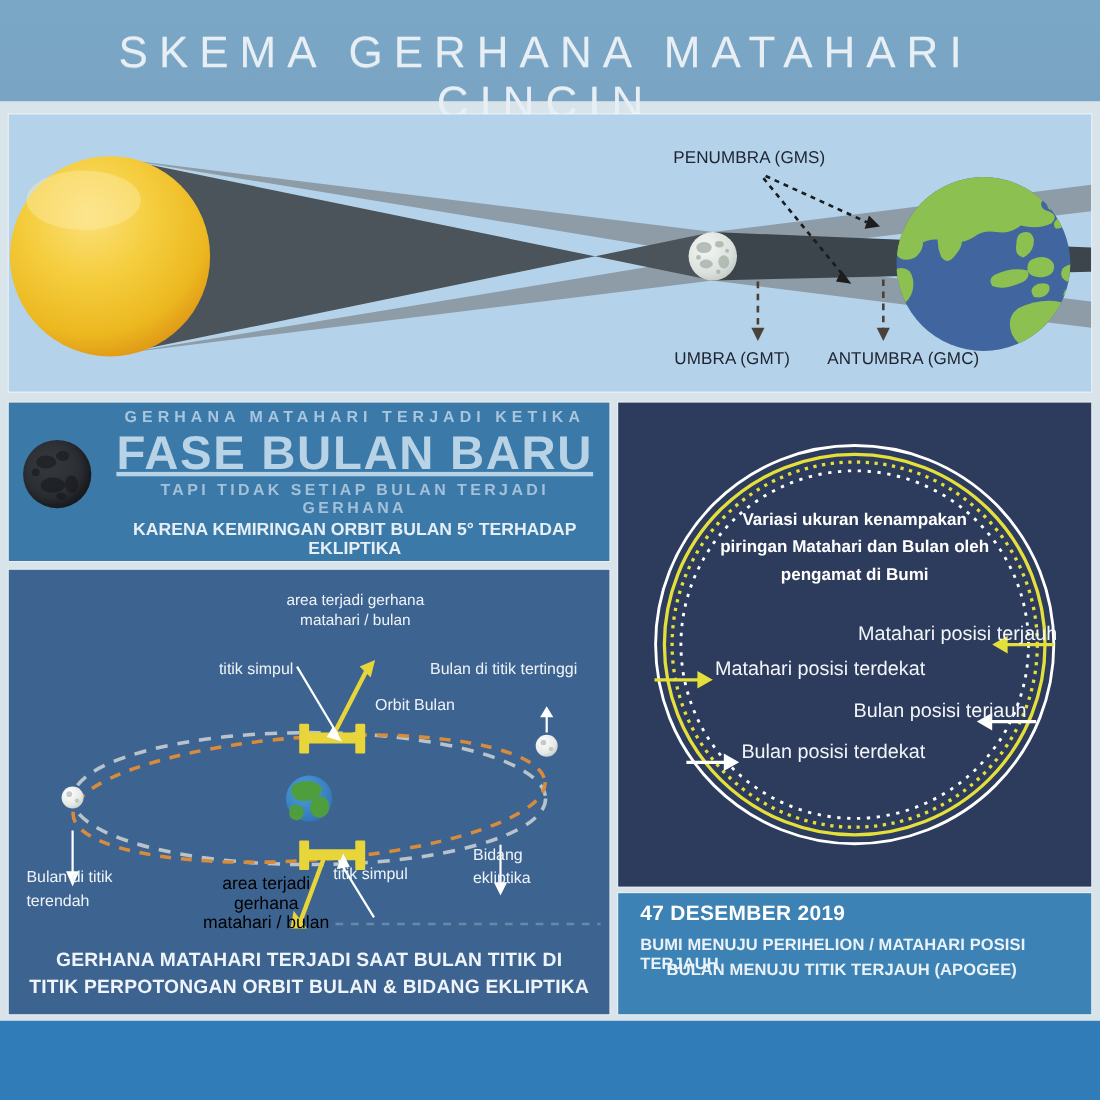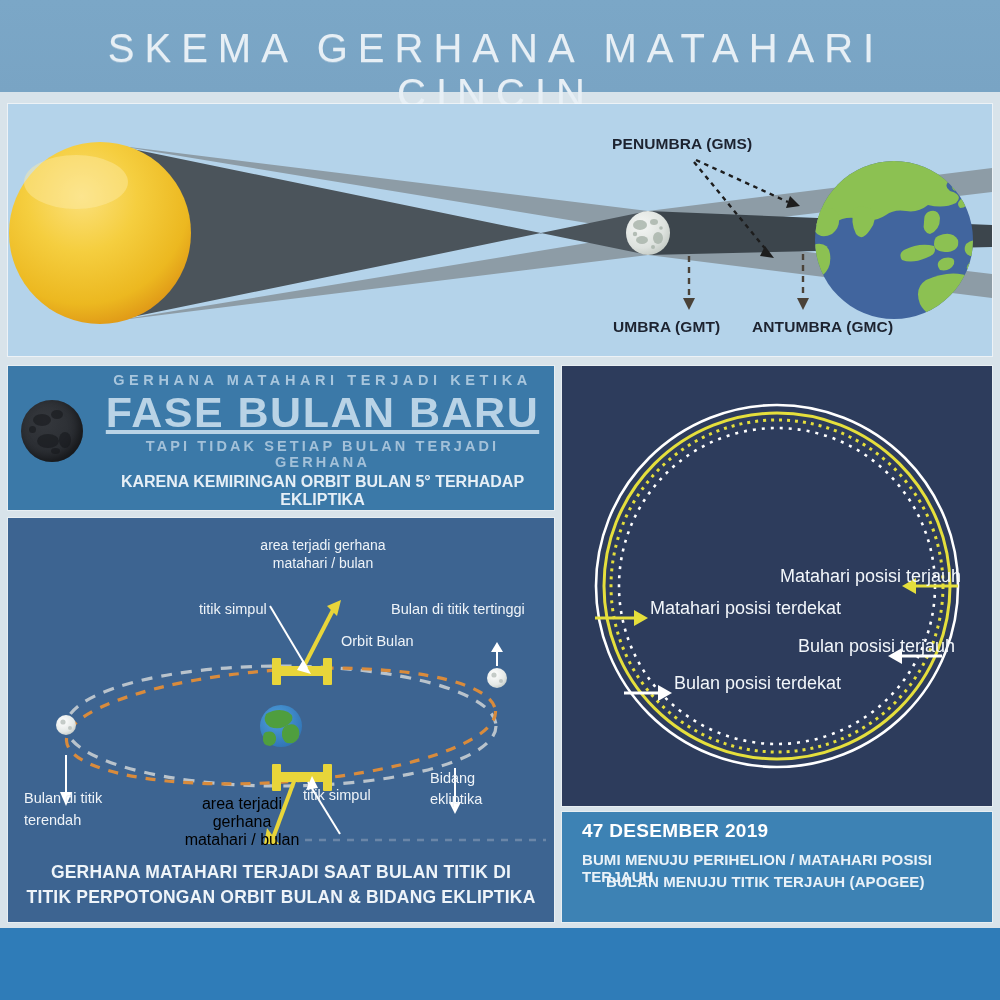--- a/index.html
+++ b/index.html
@@ -23,21 +23,21 @@
   }
 
   
   .panel-top{
     position:absolute;left:8px;top:104px;width:984px;height:252px;
     background:#b4d3ea;
     box-shadow:0 0 0 1px rgba(255,255,255,.55);
   }
   .panel-top svg{display:block;}
   .lbl{
-    position:absolute;color:#1d2330;font-size:15.5px;font-weight:700;
+    position:absolute;color:#1d2330;font-size:15.5px;font-weight:400;
     white-space:nowrap;letter-spacing:.1px;
   }
   #lbl-penumbra{left:612px;top:135px;}
   #lbl-umbra{left:613px;top:318px;}
   #lbl-antumbra{left:752px;top:318px;}
 
   
   .panel-newmoon{
     position:absolute;left:8px;top:366px;width:546px;height:144px;
     background:#3b79a8;
@@ -357,23 +357,28 @@
         <path d="M380 290 L338 290"></path>
         <path d="M62 327 L98 327"></path>
       </g>
       <g fill="#ffffff">
         <polygon points="340,282 340,298 326,290"></polygon>
         <polygon points="96,319 96,335 110,327"></polygon>
       </g>
     </svg>
   </div>
 
+  <div class="circ-title">
+    <div>Variasi ukuran kenampakan</div>
+    <div>piringan Matahari dan Bulan oleh</div>
+    <div>pengamat di Bumi</div>
+  </div>
   <div class="clbl" style="left:780px;top:566px;">Matahari posisi terjauh</div>
   <div class="clbl" style="left:650px;top:598px;">Matahari posisi terdekat</div>
-  <div class="clbl" style="left:776px;top:636px;margin-left:22px;">Bulan posisi terjauh</div>
+  <div class="clbl" style="left:776px;top:636px;">Bulan posisi terjauh</div>
   <div class="clbl" style="left:674px;top:673px;">Bulan posisi terdekat</div>
 
   <div class="panel-date"></div>
   <div class="date-head">47 DESEMBER 2019</div>
   <div class="date-l1">BUMI MENUJU PERIHELION / MATAHARI POSISI TERJAUH</div>
   <div class="date-l2">BULAN MENUJU TITIK TERJAUH (APOGEE)</div>
 
   <div class="footer">
     
     

